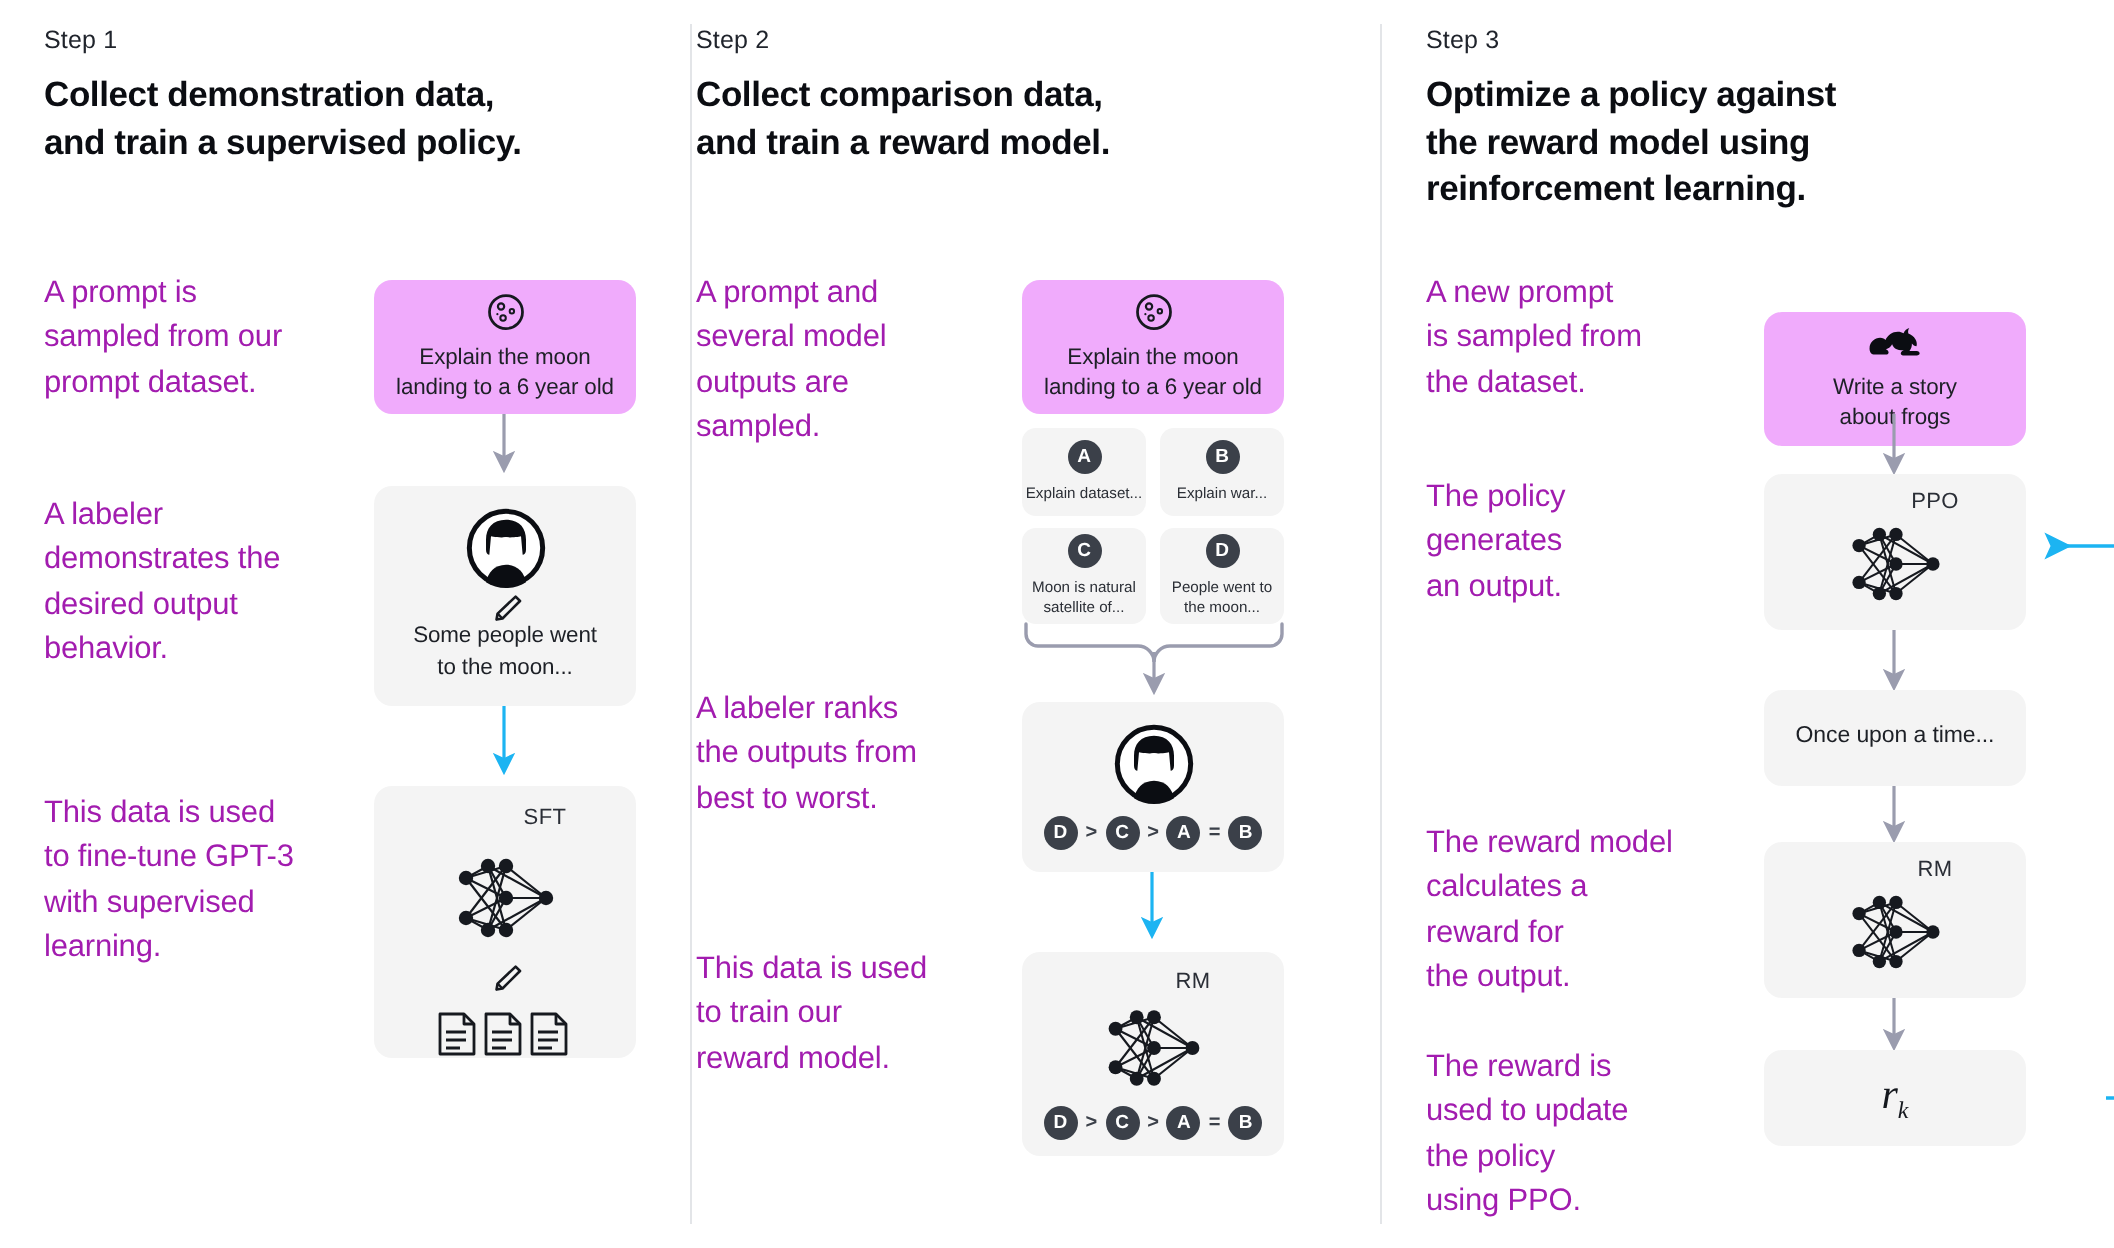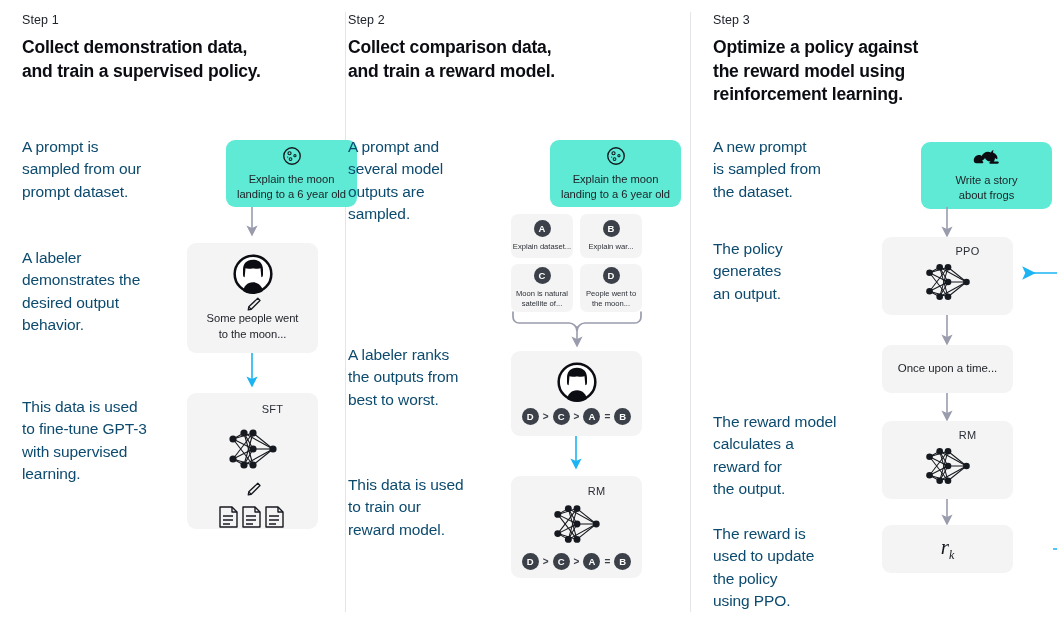--- a/index.html
+++ b/index.html
@@ -29,32 +29,32 @@
     font-size: 12.5px; color: #20242c; letter-spacing: .1px;
   }
   .step-title {
     position: absolute; left: 22px; top: 36px;
     font-size: 17.5px; font-weight: bold; line-height: 1.35;
     color: #0b0d12; letter-spacing: -.2px; white-space: pre-line;
   }
 
   .note {
     position: absolute; left: 22px;
-    font-size: 15.5px; line-height: 1.45; color: #0c4a6e;
+    font-size: 15.5px; line-height: 1.45; color: #a21caf;
     white-space: pre-line; letter-spacing: -.1px;
   }
 
   
   .box {
     position: absolute; border-radius: 9px;
     display: flex; flex-direction: column;
     align-items: center; justify-content: center;
     text-align: center;
   }
-  .box.blue { background: #5eead4; margin-left: 39px; }
+  .box.blue { background: #f0abfc; }
   .box.grey { background: #f4f4f4; }
   .box .cap {
     font-size: 11.2px; line-height: 1.35; color: #1d2026;
     letter-spacing: -.05px; white-space: pre-line;
   }
   .box .tag { font-size: 11px; color: #2a2e36; letter-spacing: .2px; padding-left: 40px; }
 
   .mini {
     position: absolute; border-radius: 7px; background: #f4f4f4;
     display: flex; flex-direction: column;
@@ -376,21 +376,21 @@
 an output.</div>
     <div class="note" style="top:411px">The reward model
 calculates a
 reward for
 the output.</div>
     <div class="note" style="top:523px">The reward is
 used to update
 the policy
 using PPO.</div>
 
-    <div class="box blue" style="left:191px; top:142px; width:131px; height:67px;">
+    <div class="box blue" style="left:191px; top:156px; width:131px; height:67px;">
       <span>
         <svg width="30" height="20" viewBox="0 0 34 22">
           <path d="M5 17c-2 0-3-1.5-3-3.5C2 10 5 7.5 8 7.5c1.6 0 2.4.6 3 1.2 1.3-2.8 4-4.7 7-4.7 1.4 0 2.4.3 3.3.9.6-1.5 1.9-2.6 3.2-2.9-.6 1-.8 2.1-.5 3 1.6.5 3.1 1.7 4 3.3.8 1.4 1 2.9.6 4-1 0-2-.7-2.6-1.6.1 1.6-.4 3.1-1.4 4.2h4.2c.9 0 1.6.6 1.6 1.3 0 .7-.7 1.3-1.6 1.3H21c-.8 0-1.3-.5-1.3-1.1 0-.9.8-1.5 1.7-2-1.3.3-2.8.2-4-.4-1.3-.6-2.2-1.7-2.6-2.9-.7 1.4-2 2.5-3.6 2.9.9.4 1.6 1 1.6 1.8 0 .7-.6 1.2-1.4 1.2H5z" fill="#0b0d12"></path>
         </svg>
       </span>
       <div class="cap" style="margin-top:5px">Write a story
 about frogs</div>
     </div>
 
     <div class="arrow" style="left:249px; top:207px;">

